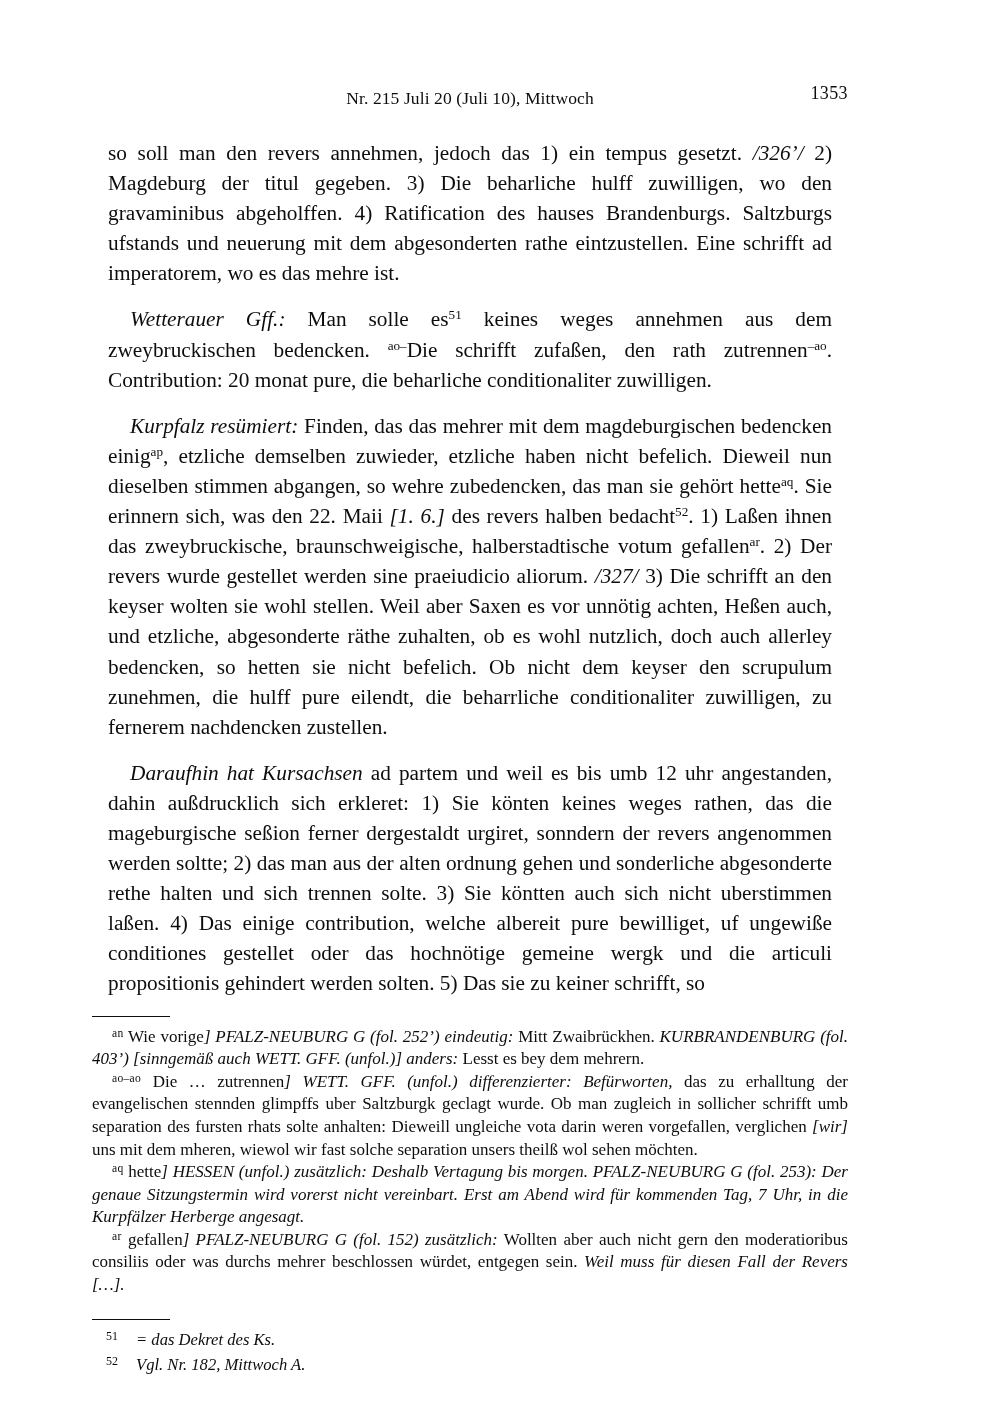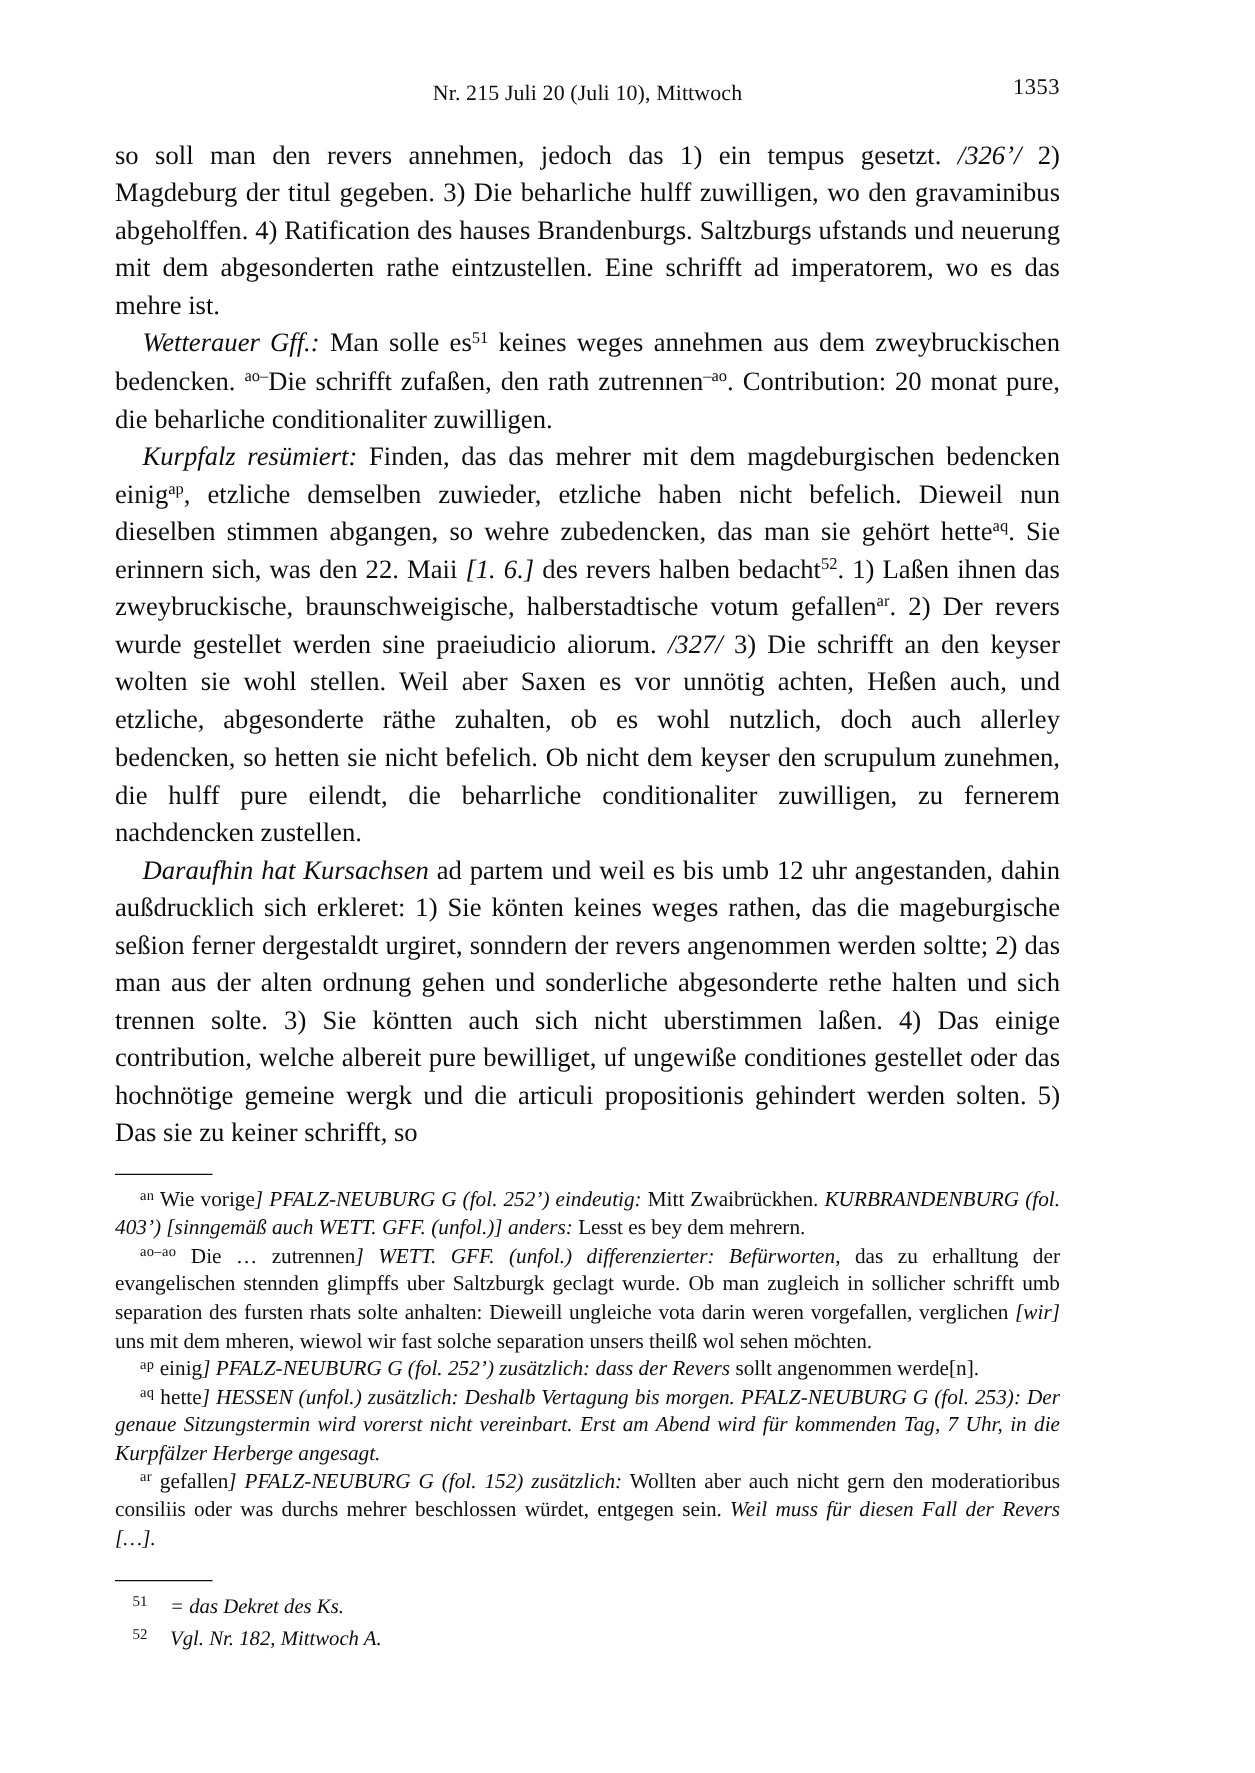--- a/index.html
+++ b/index.html
@@ -17,21 +17,21 @@
   .page {
     position: relative;
     width: 1004px;
     height: 1418px;
     background: #ffffff;
     box-sizing: border-box;
   }
   .content {
     position: absolute;
     left: 92px;
-    top: 64px;
+    top: 88px;
     width: 756px;
   }
 
   
   .runhead {
     position: relative;
     height: 34px;
     font-size: 17.5px;
   }
   .runhead-title {
@@ -53,21 +53,21 @@
   
   .body-block {
     margin-top: 11px;
     font-size: 21.3px;
     line-height: 30.1px;
     text-align: justify;
     text-justify: inter-word;
     hyphens: none;
   }
   .body-block p {
-    margin: 0;
+    margin: 16px;
   }
   .body-block p.indent {
     text-indent: 22px;
   }
   .it { font-style: italic; }
   sup {
     font-size: 0.62em;
     line-height: 0;
     vertical-align: 0.52em;
   }
@@ -141,21 +141,20 @@
         <p class="indent"><span class="it">Wetterauer Gff.:</span><span> Man solle es</span><sup>51</sup><span> keines weges annehmen aus dem zweybruckischen bedencken. </span><sup>ao–</sup><span>Die schrifft zufaßen, den rath zutrennen</span><sup>–ao</sup><span>. Contribution: 20 monat pure, die beharliche conditionaliter zuwilligen.</span></p>
         <p class="indent"><span class="it">Kurpfalz resümiert:</span><span> Finden, das das mehrer mit dem magdeburgischen bedencken einig</span><sup>ap</sup><span>, etzliche demselben zuwieder, etzliche haben nicht befelich. Dieweil nun dieselben stimmen abgangen, so wehre zubedencken, das man sie gehört hette</span><sup>aq</sup><span>. Sie erinnern sich, was den 22. Maii </span><span class="it">[1. 6.]</span><span> des revers halben bedacht</span><sup>52</sup><span>. 1) Laßen ihnen das zweybruckische, braunschweigische, halberstadtische votum gefallen</span><sup>ar</sup><span>. 2) Der revers wurde gestellet werden sine praeiudicio aliorum. </span><span class="it">/327/</span><span> 3) Die schrifft an den keyser wolten sie wohl stellen. Weil aber Saxen es vor unnötig achten, Heßen auch, und etzliche, abgesonderte räthe zuhalten, ob es wohl nutzlich, doch auch allerley bedencken, so hetten sie nicht befelich. Ob nicht dem keyser den scrupulum zunehmen, die hulff pure eilendt, die beharrliche conditionaliter zuwilligen, zu fernerem nachdencken zustellen.</span></p>
         <p class="indent"><span class="it">Daraufhin hat Kursachsen</span><span> ad partem und weil es bis umb 12 uhr angestanden, dahin außdrucklich sich erkleret: 1) Sie könten keines weges rathen, das die mageburgische seßion ferner dergestaldt urgiret, sonndern der revers angenommen werden soltte; 2) das man aus der alten ordnung gehen und sonderliche abgesonderte rethe halten und sich trennen solte. 3) Sie köntten auch sich nicht uberstimmen laßen. 4) Das einige contribution, welche albereit pure bewilliget, uf ungewiße conditiones gestellet oder das hochnötige gemeine wergk und die articuli propositionis gehindert werden solten. 5) Das sie zu keiner schrifft, so</span></p>
       </div>
 
     <div class="rule"></div>
 
     <div class="apparatus" id="apparatus-block">
         <p><sup class="sig-gap">an</sup><span> Wie vorige</span><span class="it">]</span><span class="it"> PFALZ-NEUBURG G (fol. 252’) eindeutig:</span><span> Mitt Zwaibrückhen. </span><span class="it">KURBRANDENBURG (fol. 403’) [sinngemäß auch WETT. GFF. (unfol.)] anders:</span><span> Lesst es bey dem mehrern.</span></p>
         <p><sup class="sig-gap">ao–ao</sup><span> Die … zutrennen</span><span class="it">]</span><span class="it"> WETT. GFF. (unfol.) differenzierter: Befürworten,</span><span> das zu erhalltung der evangelischen stennden glimpffs uber Saltzburgk geclagt wurde. Ob man zugleich in sollicher schrifft umb separation des fursten rhats solte anhalten: Dieweill ungleiche vota darin weren vorgefallen, verglichen </span><span class="it">[wir]</span><span> uns mit dem mheren, wiewol wir fast solche separation unsers theilß wol sehen möchten.</span></p>
-        <p><sup class="sig-gap">ap</sup><span> einig</span><span class="it">]</span><span class="it"> PFALZ-NEUBURG G (fol. 252’) zusätzlich: dass der Revers</span><span> sollt angenommen werde[n].</span></p>
         <p><sup class="sig-gap">aq</sup><span> hette</span><span class="it">]</span><span class="it"> HESSEN (unfol.) zusätzlich: Deshalb Vertagung bis morgen. PFALZ-NEUBURG G (fol. 253): Der genaue Sitzungstermin wird vorerst nicht vereinbart. Erst am Abend wird für kommenden Tag, 7 Uhr, in die Kurpfälzer Herberge angesagt.</span></p>
         <p><sup class="sig-gap">ar</sup><span> gefallen</span><span class="it">]</span><span class="it"> PFALZ-NEUBURG G (fol. 152) zusätzlich:</span><span> Wollten aber auch nicht gern den moderatioribus consiliis oder was durchs mehrer beschlossen würdet, entgegen sein. </span><span class="it">Weil muss für diesen Fall der Revers […].</span></p>
       </div>
 
     <div class="rule2"></div>
 
     <div class="footnotes" id="footnote-block">
         <div class="fn-row">
           <span class="fn-num">51</span>
           <span class="fn-text">= das Dekret des Ks.</span>

